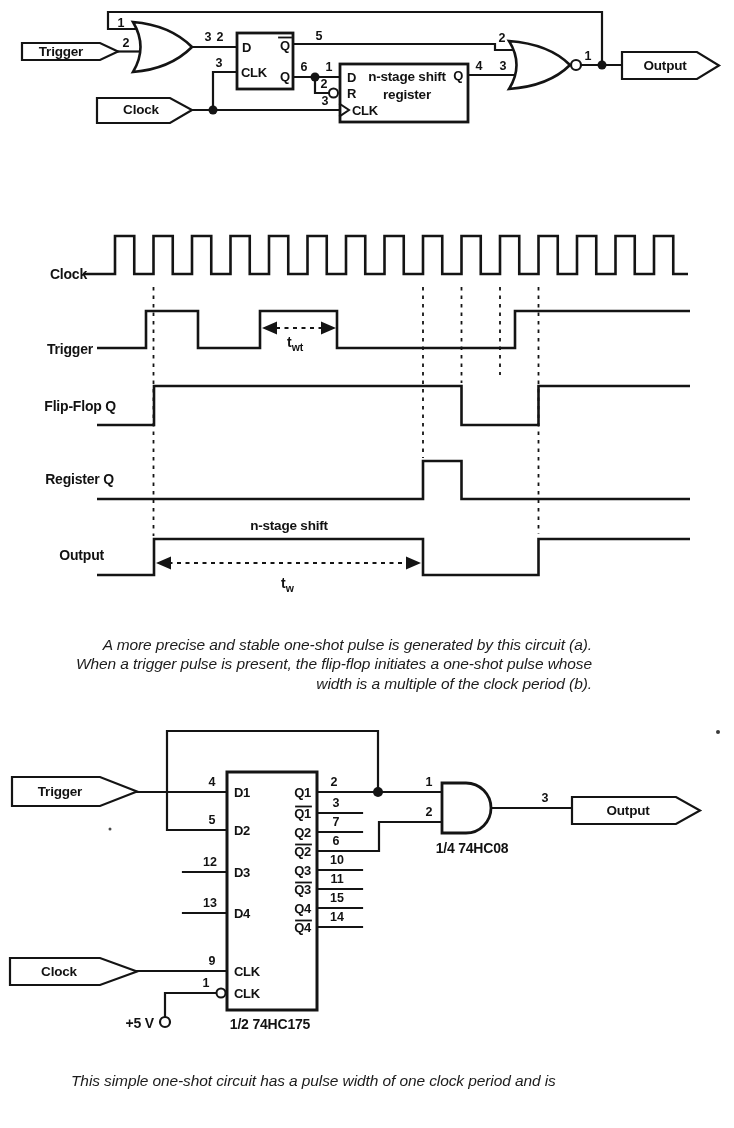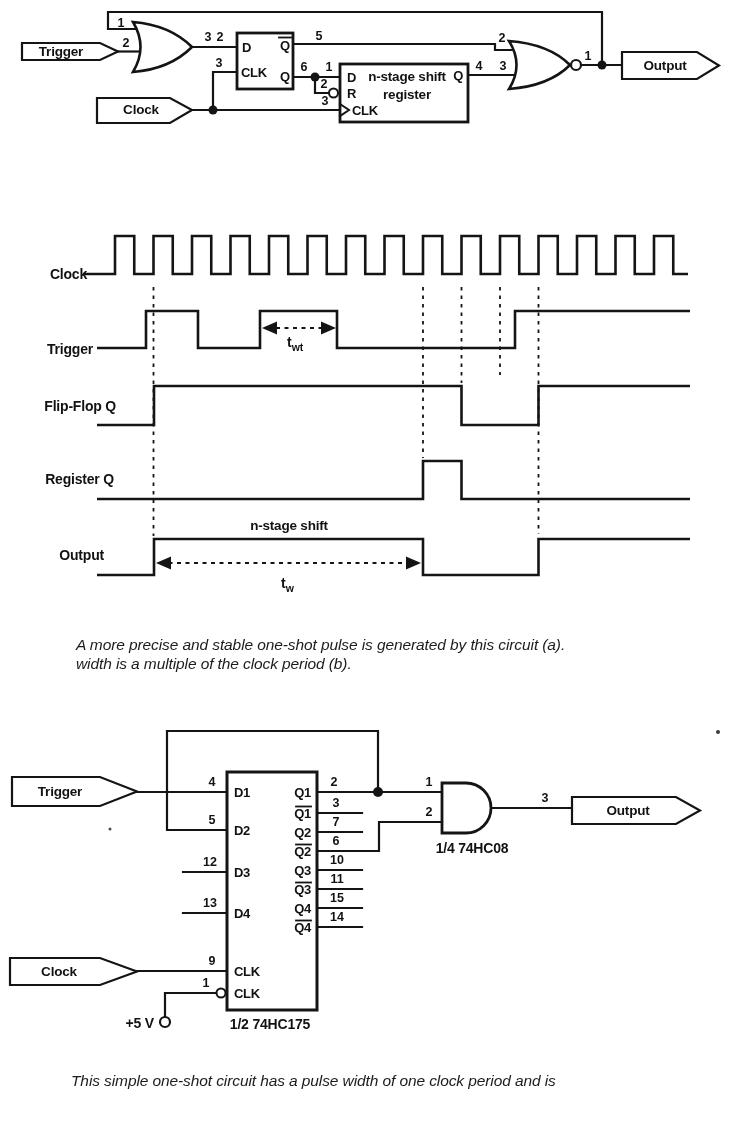--- a/index.html
+++ b/index.html
@@ -6,21 +6,21 @@
   body{width:734px;height:1128px;position:relative;font-family:"Liberation Sans",sans-serif;}
   #stage{position:absolute;left:0;top:0;}
   svg text{fill:#121212;}
   .lbl{font:700 14px "Liberation Sans",sans-serif;letter-spacing:-0.2px;}
   .flag{font:700 13.5px "Liberation Sans",sans-serif;text-anchor:middle;letter-spacing:-0.2px;}
   .pin{font:700 12.5px "Liberation Sans",sans-serif;text-anchor:middle;}
   .blab{font:700 13px "Liberation Sans",sans-serif;letter-spacing:-0.3px;}
   .pname{font:700 14px "Liberation Sans",sans-serif;text-anchor:middle;letter-spacing:-0.2px;}
   .anno{font:700 13.5px "Liberation Sans",sans-serif;text-anchor:middle;letter-spacing:-0.2px;}
   .tsub{font:700 14px "Liberation Sans",sans-serif;}
-  .caption{position:absolute;color:#1c1c1c;font:italic 15.5px/19.3px "Liberation Sans",sans-serif;letter-spacing:-0.1px;white-space:nowrap;}
+  .caption{position:absolute;color:#1c1c1c;font:italic 15.5px/19.3px "Liberation Sans",sans-serif;letter-spacing:-0.1px;white-space:nowrap;text-align:right;}
   .cap-a{left:76px;top:635px;}
   .cap-b{left:71px;top:1071px;}
 </style>
 </head>
 <body>
 
 <div id="stage">
 <svg width="734" height="1128" viewBox="0 0 734 1128">
 
   <g stroke-linecap="square">
@@ -187,17 +187,18 @@
     <text class="pin" x="545" y="802">3</text>
     <text class="pname" x="472" y="853">1/4 74HC08</text>
     <text class="pname" x="270" y="1029">1/2 74HC175</text>
     <text class="lbl" x="154" y="1028" text-anchor="end">+5 V</text>
   </g>
 </svg>
 </div>
 
 <div class="caption cap-a">
   <div>A more precise and stable one-shot pulse is generated by this circuit (a).</div>
+  <div>When a trigger pulse is present, the flip-flop initiates a one-shot pulse whose</div>
   <div>width is a multiple of the clock period (b).</div>
 </div>
 <div class="caption cap-b">
   <div>This simple one-shot circuit has a pulse width of one clock period and is</div>
 </div>
 
 </body></html>

